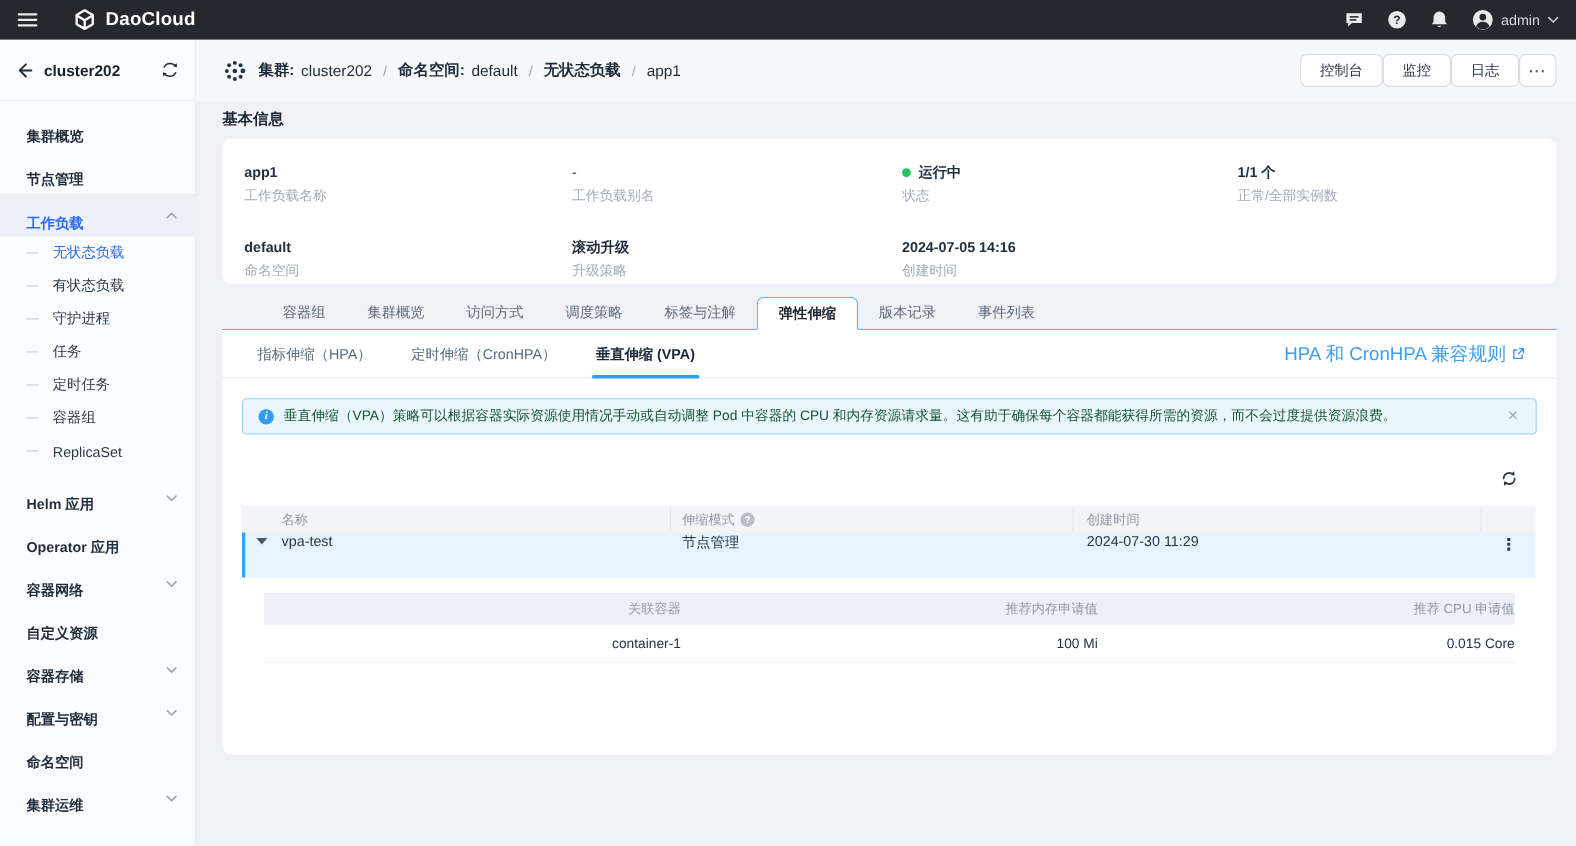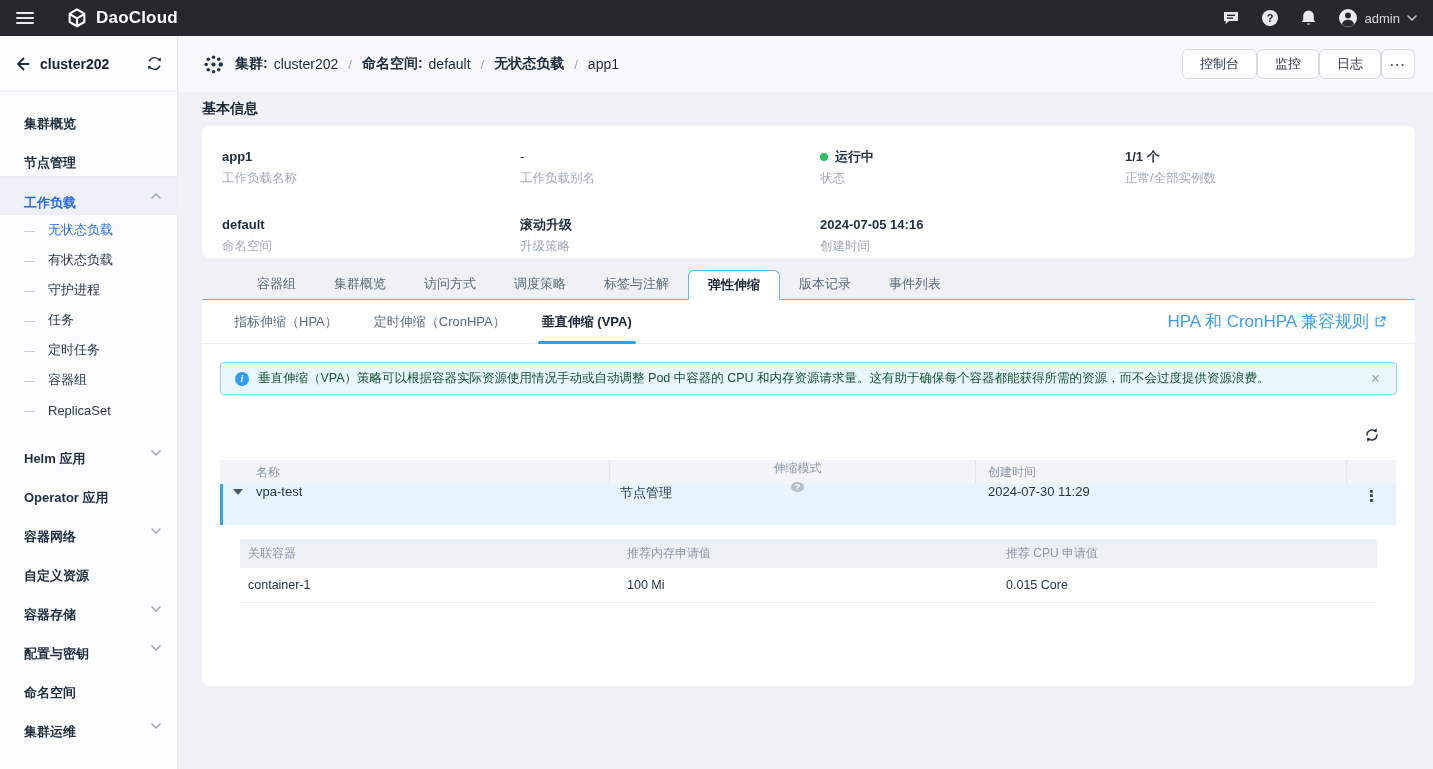--- a/index.html
+++ b/index.html
@@ -86,38 +86,38 @@
   .banner-text { font-size:12.5px; color:#14532d; white-space:nowrap; overflow:hidden; }
   .banner-close { margin-left:auto; color:#99a7b3; font-size:16px; cursor:pointer; padding:0 2px; }
 
   .toolbar { margin-top:15px; height:50px; display:flex; align-items:center; justify-content:flex-end; padding-right:34px; }
   .icon-btn { cursor:pointer; display:flex; }
 
   .tbl { margin:0 19px 0 18px; }
   .tbl-header { display:flex; height:24px; background:#f2f4f8; align-items:stretch; }
   .th { font-size:12px; color:#8d97a5; display:flex; align-items:center; border-right:1px solid #e2e7ee; }
   .th.c-name { width:390px; padding-left:36px; }
-  .th.c-mode { width:366px; padding-left:10px; gap:5px;flex-direction:column; }
+  .th.c-mode { width:366px; padding-left:10px; gap:5px; }
   .th.c-created { width:371px; padding-left:12px; }
   .th.c-actions { flex:1; border-right:none; }
   .q-badge { width:13px; height:13px; border-radius:50%; background:#b6bec8; color:#fff; font-size:9px;
     font-weight:700; display:flex; align-items:center; justify-content:center; cursor:pointer; }
 
   .tbl-row { display:flex; height:41px; background:#e8f4fd; box-shadow:inset 3px 0 0 #38a3ef;
     align-items:flex-start; cursor:pointer; }
   .td { font-size:13px; color:#22384a; }
   .td.c-name { width:390px; display:flex; align-items:center; padding-left:13px; gap:13px; }
   .td.c-mode { width:366px; padding-left:10px; }
   .td.c-created { width:371px; padding-left:12px; }
   .td.c-actions { flex:1; display:flex; justify-content:center; }
   .caret-down { width:0; height:0; border-left:5px solid transparent; border-right:5px solid transparent;
     border-top:6px solid #47586a; cursor:pointer; }
   .kebab { font-size:15px; font-weight:700; color:#22384a; line-height:1; cursor:pointer; padding:4px 6px; }
 
-  .expanded { padding:14px 19px 0 20px; }
+  .expanded { padding:14px 19px 0 20px;text-align:right; }
   .inner-header { display:flex; height:29px; background:#edf1f5; align-items:center; }
   .ith { flex:1; font-size:12px; color:#8d97a5; padding-left:8px; }
   .inner-row { display:flex; height:35px; background:#fff; align-items:center; border-bottom:1px solid #eef1f5; }
   .itd { flex:1; font-size:12.5px; color:#243444; padding-left:8px; }
 
   svg .stroke { fill:none; stroke-linecap:round; stroke-linejoin:round; }
 </style>
 </head>
 <body>
 

